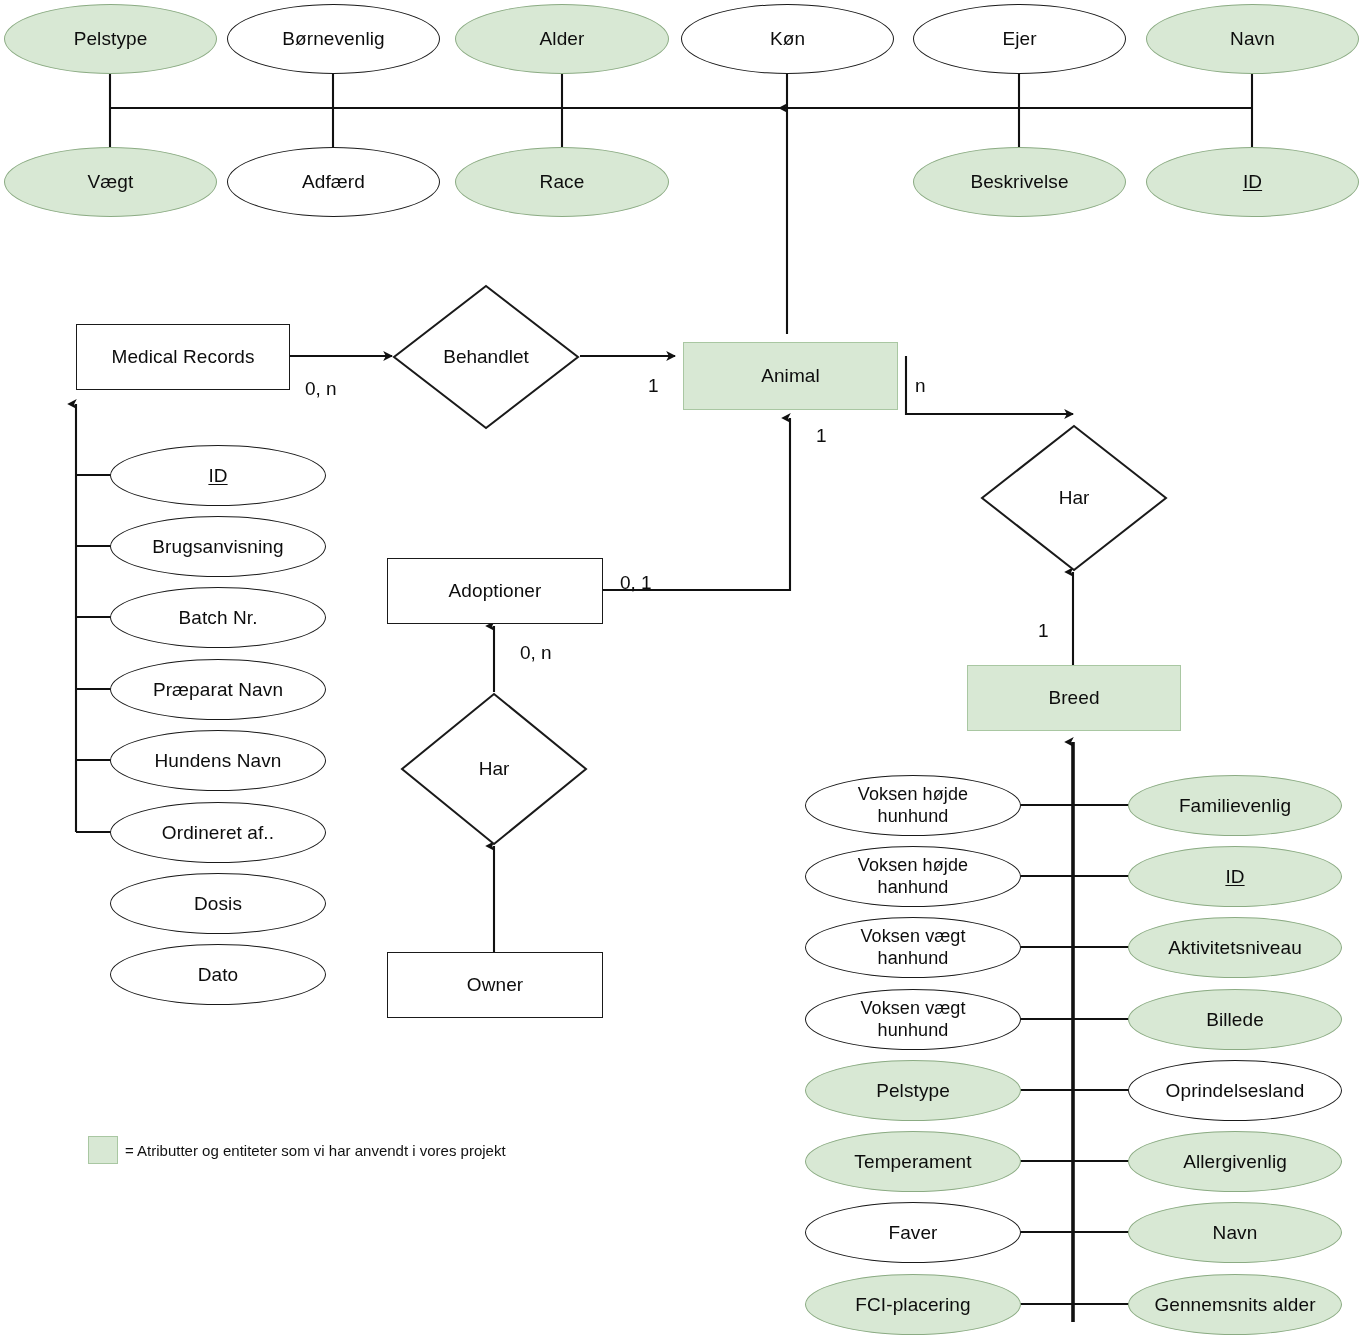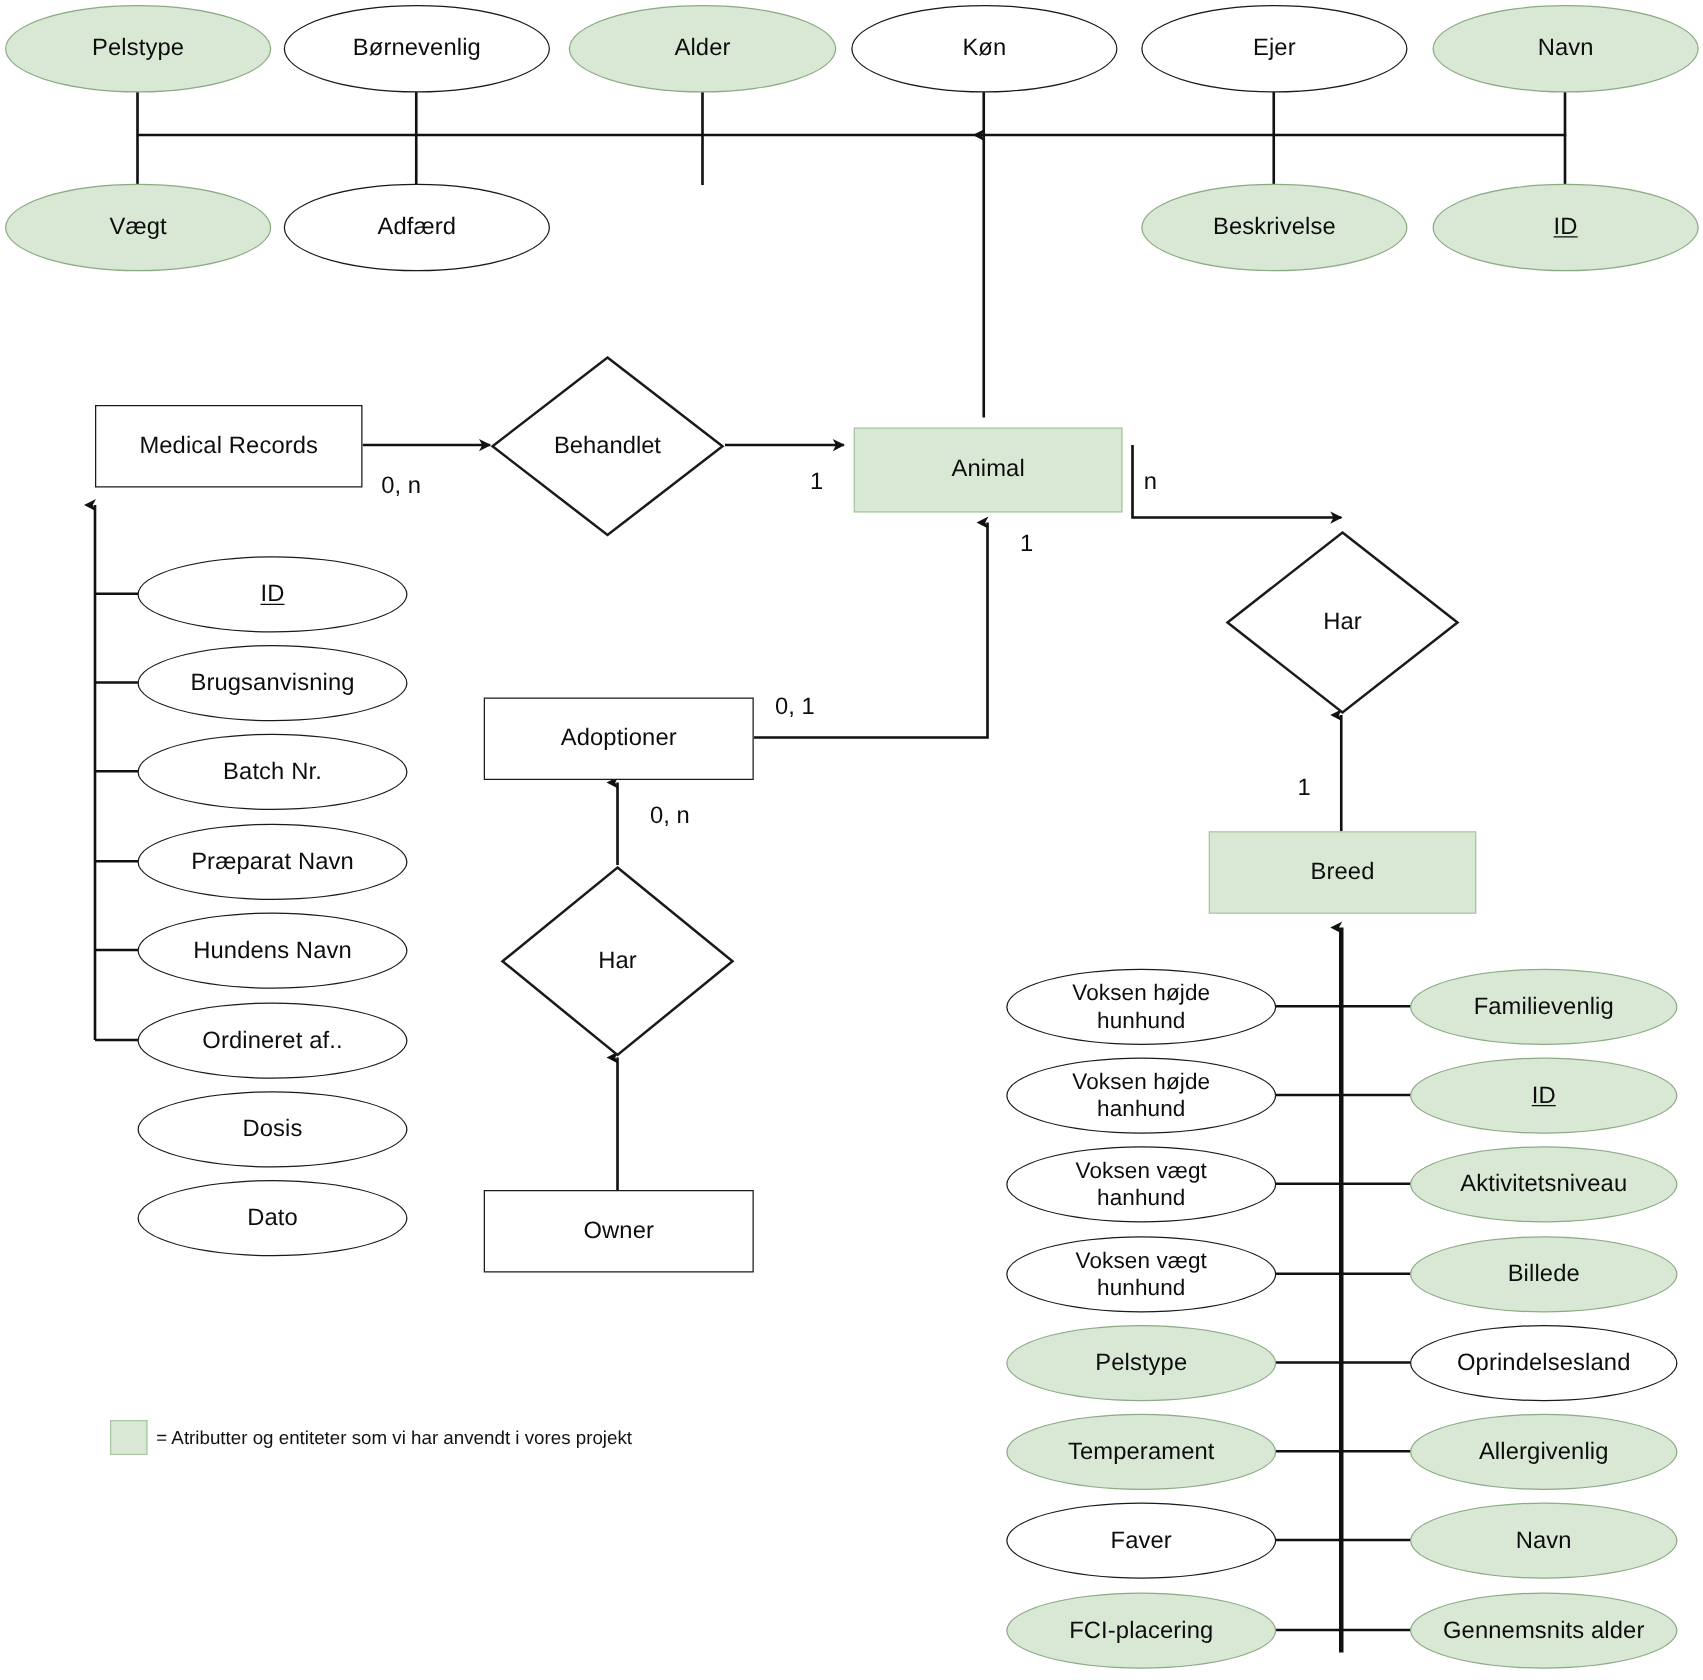--- a/index.html
+++ b/index.html
@@ -192,20 +192,23 @@
   <div class="node ellipse filled" style="left:1146px;top:4px;width:213px;height:70px;">
     <span>Navn</span>
   </div>
 
   <div class="node ellipse filled" style="left:4px;top:147px;width:213px;height:70px;">
     <span>Vægt</span>
   </div>
   <div class="node ellipse" style="left:227px;top:147px;width:213px;height:70px;">
     <span>Adfærd</span>
   </div>
+  <div class="node ellipse filled" style="left:455px;top:147px;width:214px;height:70px;">
+    <span>Race</span>
+  </div>
   <div class="node ellipse filled" style="left:913px;top:147px;width:213px;height:70px;">
     <span>Beskrivelse</span>
   </div>
   <div class="node ellipse filled" style="left:1146px;top:147px;width:213px;height:70px;">
     <span class="underlined">ID</span>
   </div>
 
   <div class="node rect" style="left:76px;top:324px;width:214px;height:66px;text-align:right;">
     <span>Medical Records</span>
   </div>
@@ -244,21 +247,21 @@
     <svg width="188" height="154" viewBox="0 0 188 154" xmlns="http://www.w3.org/2000/svg">
       <polygon points="94,2 186,77 94,152 2,77" fill="#ffffff" stroke="#1a1a1a" stroke-width="2"></polygon>
     </svg>
     <div class="diamond-label">Har</div>
   </div>
 
   <div class="card-label" style="left:305px;top:378px;">0, n</div>
   <div class="card-label" style="left:648px;top:375px;">1</div>
   <div class="card-label" style="left:915px;top:375px;">n</div>
   <div class="card-label" style="left:816px;top:425px;">1</div>
-  <div class="card-label" style="left:620px;top:555px;">0, 1</div>
+  <div class="card-label" style="left:620px;top:572px;">0, 1</div>
   <div class="card-label" style="left:520px;top:642px;">0, n</div>
   <div class="card-label" style="left:1038px;top:620px;">1</div>
 
   <div class="node ellipse" style="left:110px;top:445px;width:216px;height:61px;">
     <span class="underlined">ID</span>
   </div>
   <div class="node ellipse" style="left:110px;top:516px;width:216px;height:61px;">
     <span>Brugsanvisning</span>
   </div>
   <div class="node ellipse" style="left:110px;top:587px;width:216px;height:61px;">

